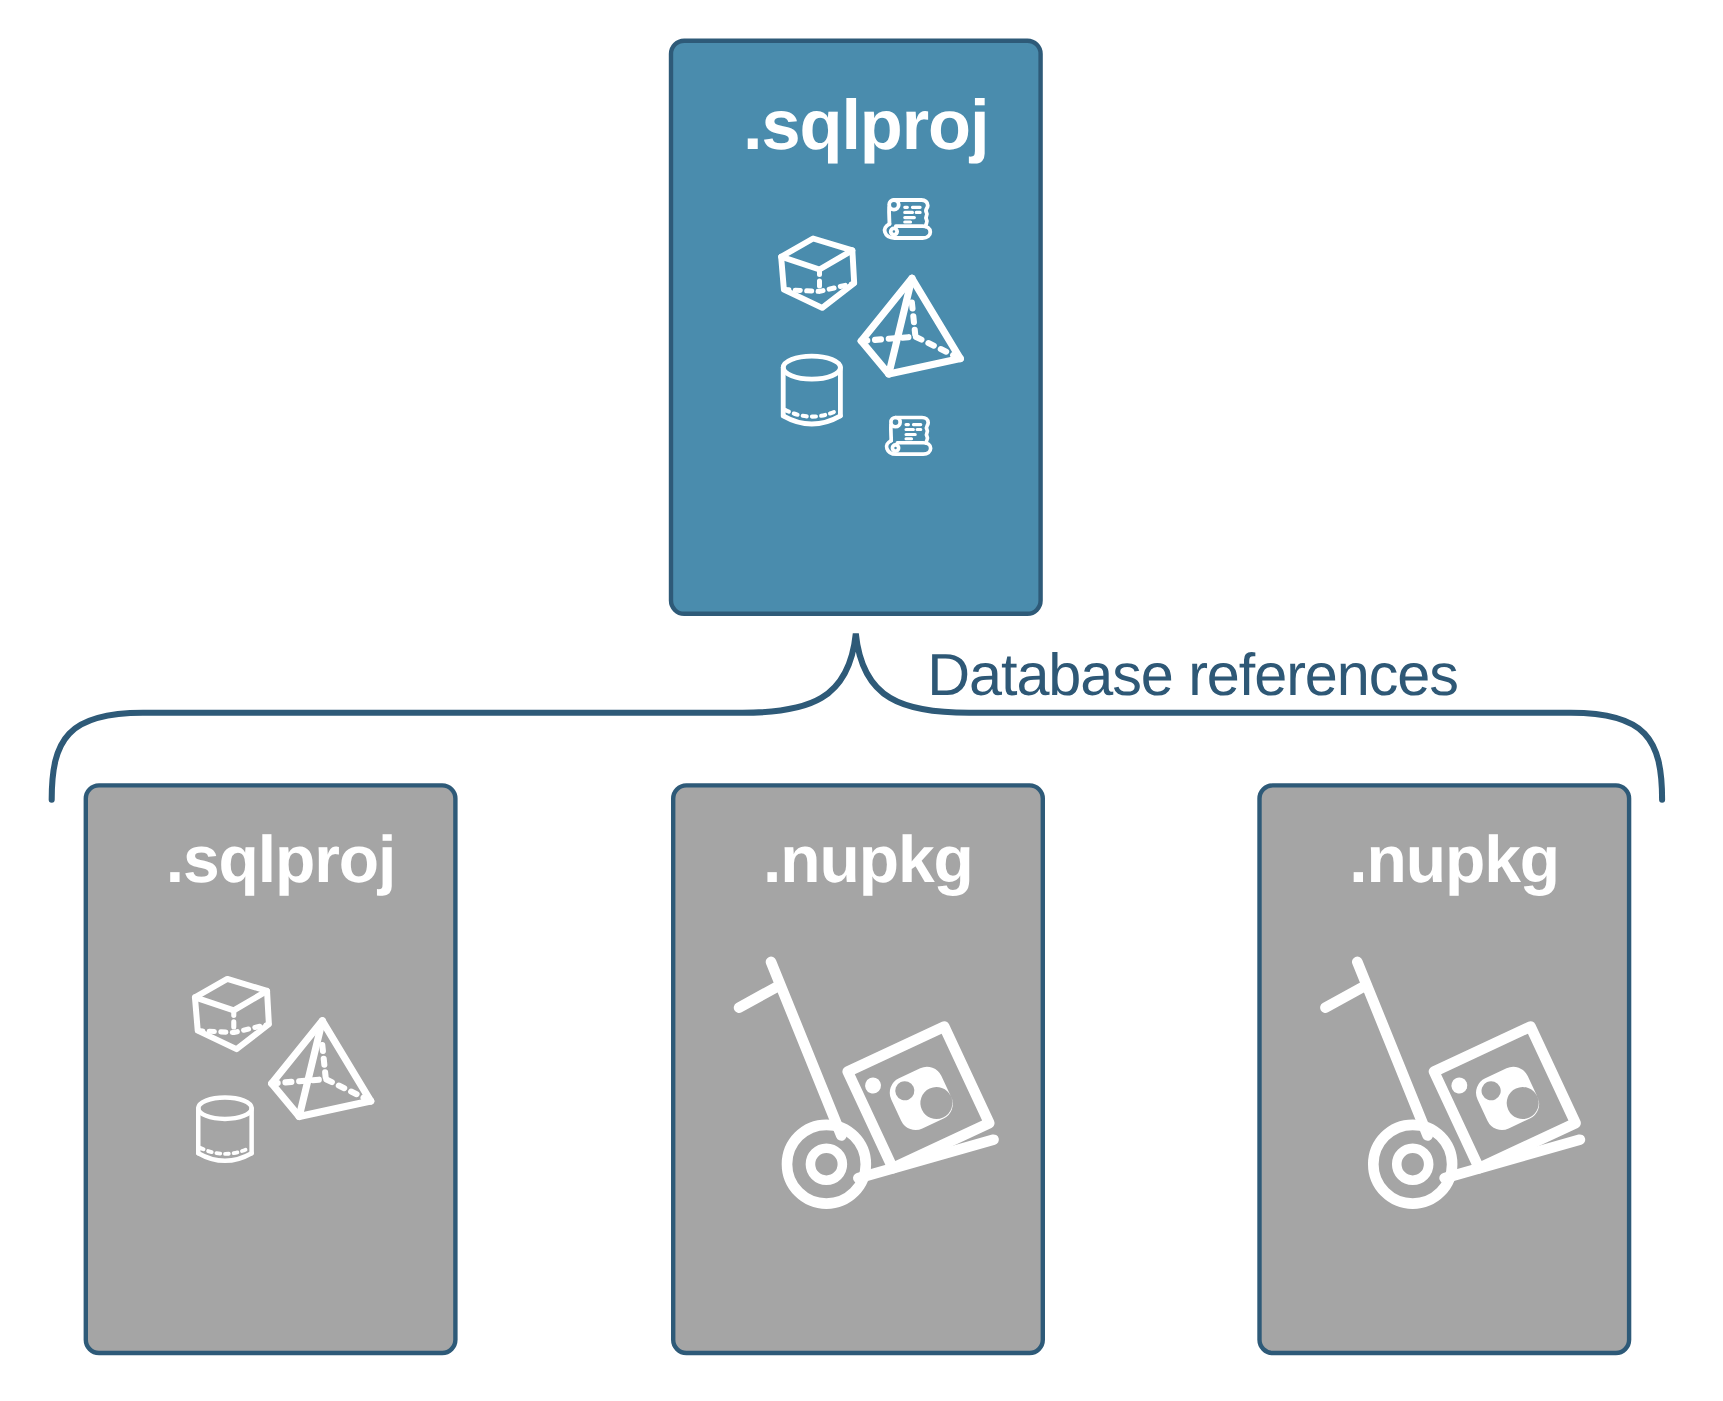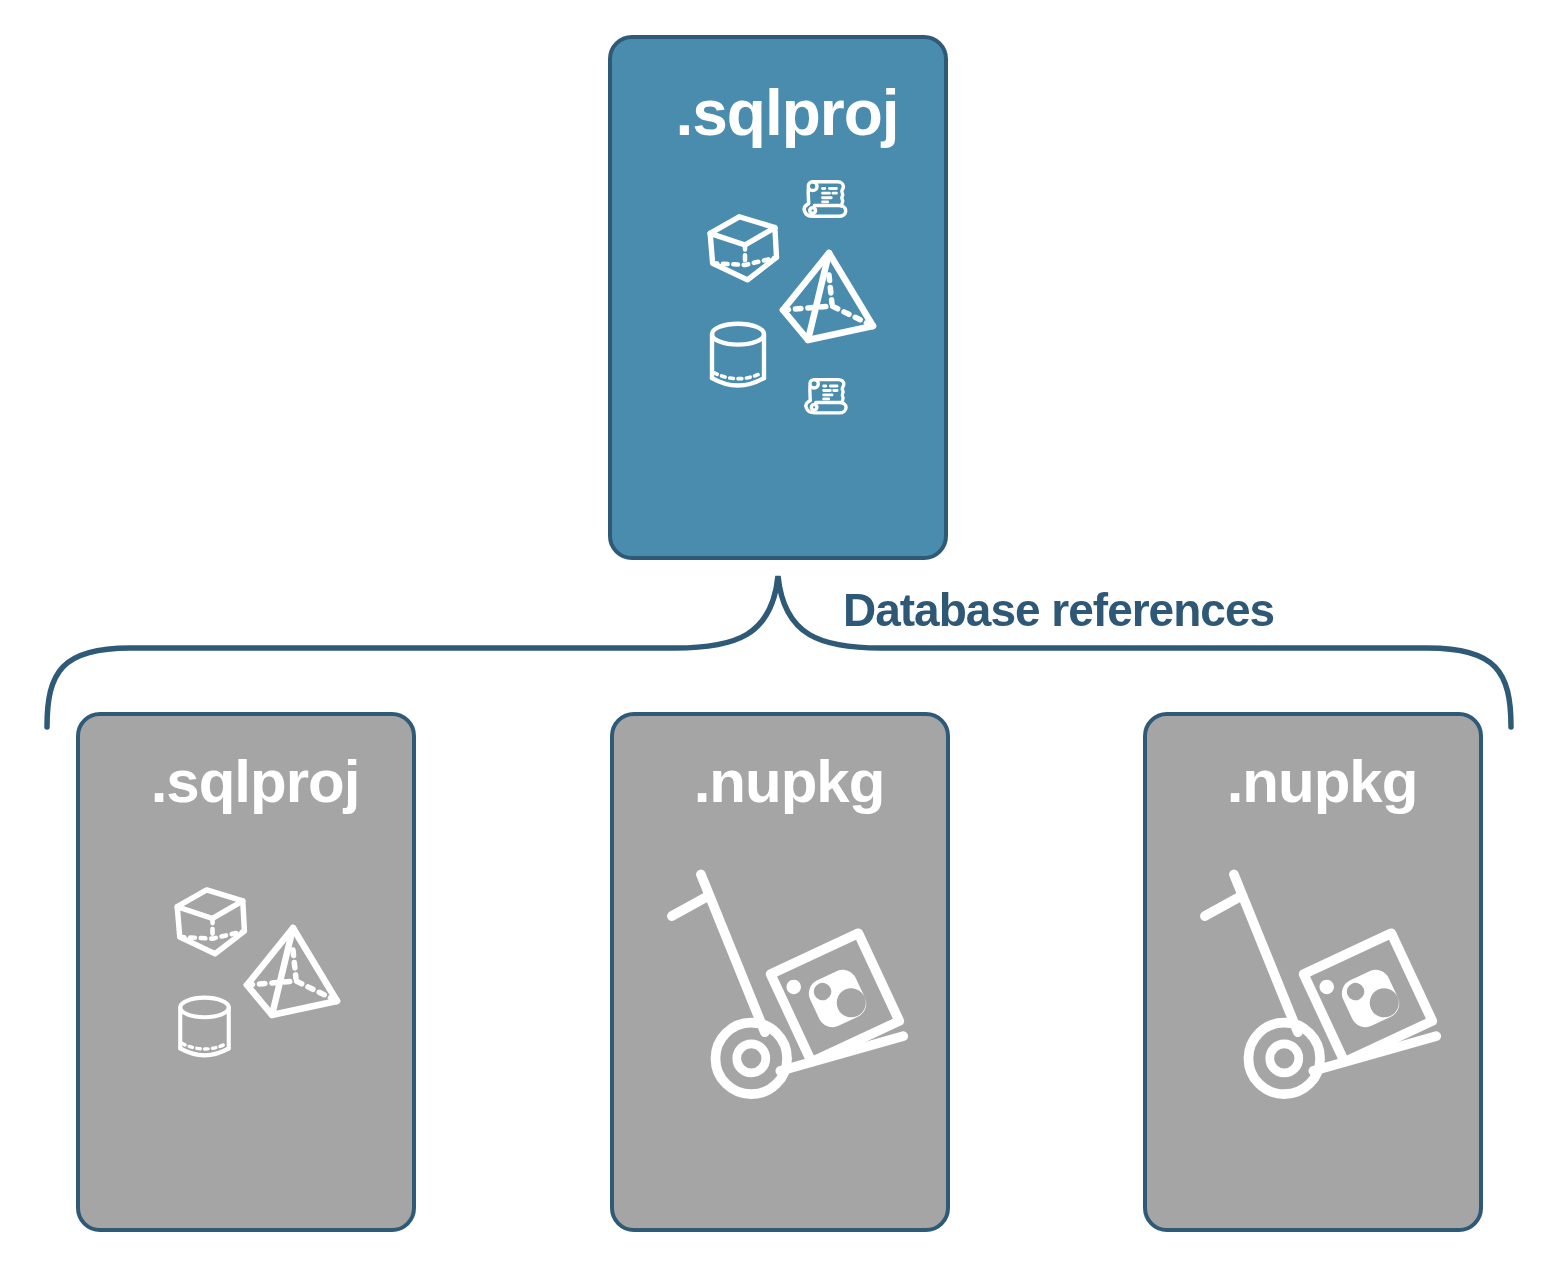--- a/index.html
+++ b/index.html
@@ -4,40 +4,40 @@
 <style>
   html,body{margin:0;padding:0;background:#fff;}
   .canvas{
     position:relative;width:1566px;height:1274px;background:var(--background,#fff);
     font-family:"Liberation Sans",sans-serif;overflow:hidden;
   }
   .defs{position:absolute;width:0;height:0;overflow:hidden;}
   .node{
     position:absolute;box-sizing:border-box;
     border:4px solid var(--outline,#2e5a78);
-    border-radius:24px;
+    border-radius:14px;
     padding-left:18px;
   }
   .node--primary{left:608px;top:35px;width:340px;height:525px;background:var(--primary_fill,#4a8cad);}
   .node--muted{top:712px;width:340px;height:520px;background:var(--muted_fill,#a5a5a5);}
   .node--child-1{left:76px;}
   .node--child-2{left:610px;}
   .node--child-3{left:1143px;}
   .node-title{
     text-align:center;color:var(--icon,#fff);font-weight:700;
     letter-spacing:-1px;line-height:1;
   }
   .node--primary .node-title{margin-top:42px;font-size:64px;}
   .node--muted .node-title{margin-top:36px;font-size:60px;}
   .icon{position:absolute;color:var(--icon,#fff);display:block;}
   .brace{position:absolute;left:30px;top:550px;width:1510px;height:195px;}
   .brace path{fill:none;stroke:var(--outline,#2e5a78);stroke-width:5.5;stroke-linecap:round;}
   .connector-label{
     position:absolute;left:843px;top:583px;
-    font-size:46px;font-weight:700;letter-spacing:-1px;
+    font-size:54px;font-weight:400;letter-spacing:-1px;
     color:var(--label_text,#2e5876);white-space:nowrap;
   }
   .stroke{stroke:currentColor;fill:none;stroke-linecap:round;stroke-linejoin:round;}
   .dash{stroke-dasharray:5.5 7;}
 </style>
 </head>
 <body>
 
 <div class="canvas">
 

